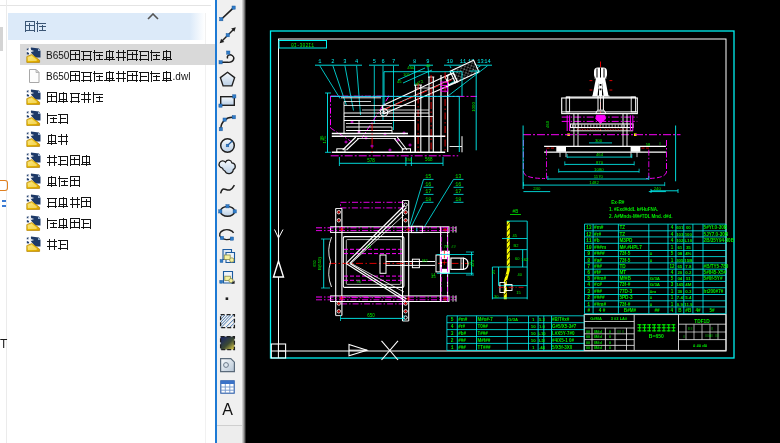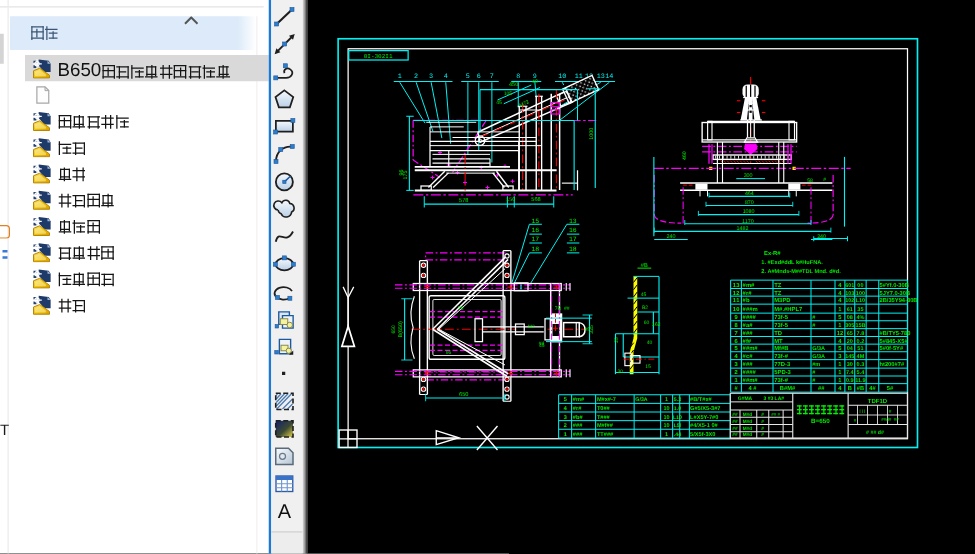--- a/index.html
+++ b/index.html
@@ -19,21 +19,21 @@
 #hdr{position:absolute;left:8px;top:13px;width:197px;height:27px;
  background:linear-gradient(90deg,#dceaf9 0,#dceaf9 182px,rgba(220,234,249,0) 100%);}
 #hdr .t{position:absolute;left:16px;top:6px;font-size:12.5px;color:#3b5675;}
 #chev{position:absolute;left:139px;top:0px;}
 .row{position:absolute;left:6.5px;width:199.5px;height:21px;}
 .row.sel{left:20px;width:195px;background:#d9d9d9;}
 .fic{position:absolute;left:19px;top:2.5px;}
 .row.sel .fic{left:5.5px;}
 .row .lbl{position:absolute;left:39.5px;top:4px;white-space:nowrap;font-size:12px;color:#111;}
 .row.sel .lbl{left:26px;}
-.lt{font-size:15px;letter-spacing:0;}
+.lt{font-size:10px;letter-spacing:0;}
 .k{display:inline-block;width:10.2px;height:11px;margin:0 0.65px;background-repeat:no-repeat;vertical-align:-1.5px;}
 .ka{background-image:linear-gradient(#151515,#151515),linear-gradient(#151515,#151515),linear-gradient(#151515,#151515),linear-gradient(#151515,#151515),linear-gradient(#151515,#151515),linear-gradient(#151515,#151515);
  background-size:100% 1.3px,100% 1.3px,100% 1.3px,1.3px 100%,1.3px 100%,1.3px 7px;
  background-position:0 0,0 4.9px,0 9.8px,0 0,9px 0,4.5px 2px;}
 .kb{background-image:linear-gradient(#151515,#151515),linear-gradient(#151515,#151515),linear-gradient(#151515,#151515),linear-gradient(#151515,#151515),linear-gradient(#151515,#151515);
  background-size:100% 1.3px,100% 1.3px,1.3px 100%,1.3px 100%,6px 1.3px;
  background-position:0 1px,0 9.8px,1.5px 1px,8.7px 1px,2.3px 5.4px;}
 .kc{background-image:linear-gradient(#151515,#151515),linear-gradient(#151515,#151515),linear-gradient(#151515,#151515),linear-gradient(#151515,#151515),linear-gradient(#151515,#151515);
  background-size:100% 1.3px,7px 1.3px,7px 1.3px,1.3px 100%,1.3px 6px;
  background-position:0 2px,3.2px 5.8px,3.2px 9.8px,0.6px 0,6.2px 4px;}
@@ -83,20 +83,21 @@
         <polygon points="0.8,15.4 0.8,9.6 5.8,7.6 13.6,13.2 13.6,15.4" fill="url(#yg)" stroke="#b8860b" stroke-width="0.8"></polygon>
         <polygon points="2,14 2,10.4 5.6,8.9 10.8,12.6 10.6,14" fill="#fdf0b0" opacity="0.55"></polygon>
       </svg>
       <span class="lbl"><span class="lt">B650</span><i class="k ka"></i><i class="k kb"></i><i class="k kc"></i><i class="k kd"></i><i class="k ke"></i><i class="k ka"></i><i class="k kb"></i><i class="k kc"></i><i class="k kd"></i></span>
     </div>
     <div class="row " style="top:65px">
       <svg class="fic" width="16" height="16" viewBox="0 0 16 16">
         <path d="M3.5,1.5 h6.5 l3,3 v10 h-9.5 Z" fill="#fdfdfd" stroke="#a8a8a8" stroke-width="1"></path>
         <path d="M10,1.5 l3,3 h-3 Z" fill="#e4e4e4" stroke="#a8a8a8" stroke-width="0.8"></path>
       </svg>
+      <span class="lbl"><span class="lt">B650</span><i class="k ka"></i><i class="k kb"></i><i class="k kc"></i><i class="k kd"></i><i class="k ke"></i><i class="k ka"></i><i class="k kb"></i><i class="k kc"></i><i class="k kd"></i><span class="lt">.dwl</span></span>
     </div>
     <div class="row " style="top:86px">
       <svg class="fic" width="16" height="16" viewBox="0 0 16 16">
         <polygon points="5,0.5 13,1.5 14.5,4 14.5,10.5 9.5,10.5 4.5,5" fill="#1e3a68"></polygon>
         <polygon points="12,1.5 14.5,4 12,4" fill="#9fb8d8"></polygon>
         <rect x="0.8" y="1.6" width="3" height="2.2" fill="#24406e"></rect>
         <rect x="0.8" y="5.2" width="3" height="2.2" fill="#24406e"></rect>
         <line x1="0.2" y1="4" x2="7.4" y2="4" stroke="#fff" stroke-width="1"></line>
         <line x1="3.6" y1="0.4" x2="3.6" y2="7.8" stroke="#fff" stroke-width="1"></line>
         <circle cx="3.6" cy="4" r="1.7" fill="none" stroke="#fff" stroke-width="0.9"></circle>

